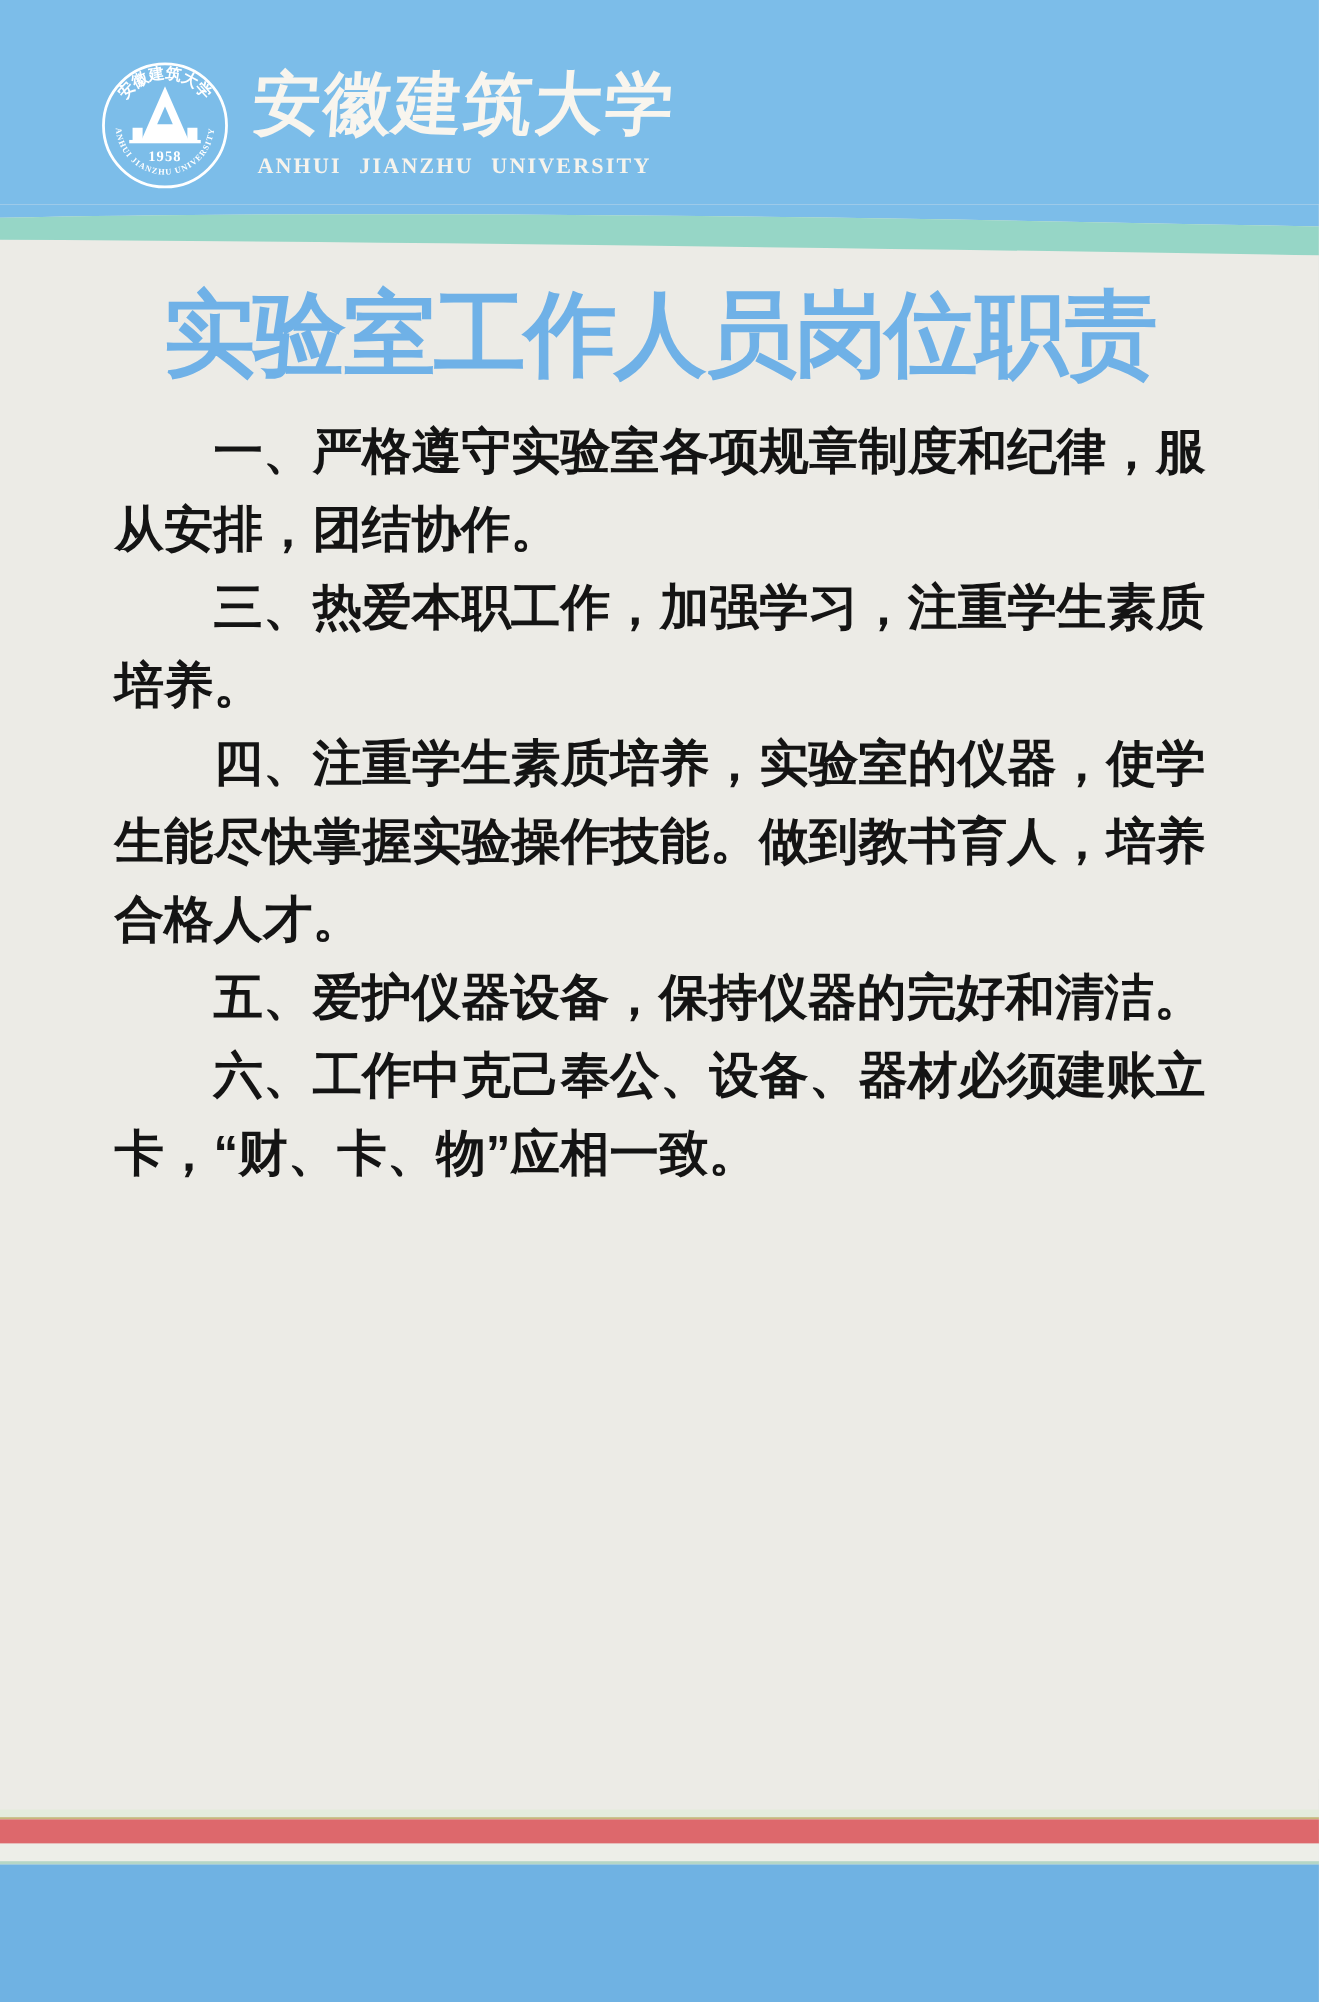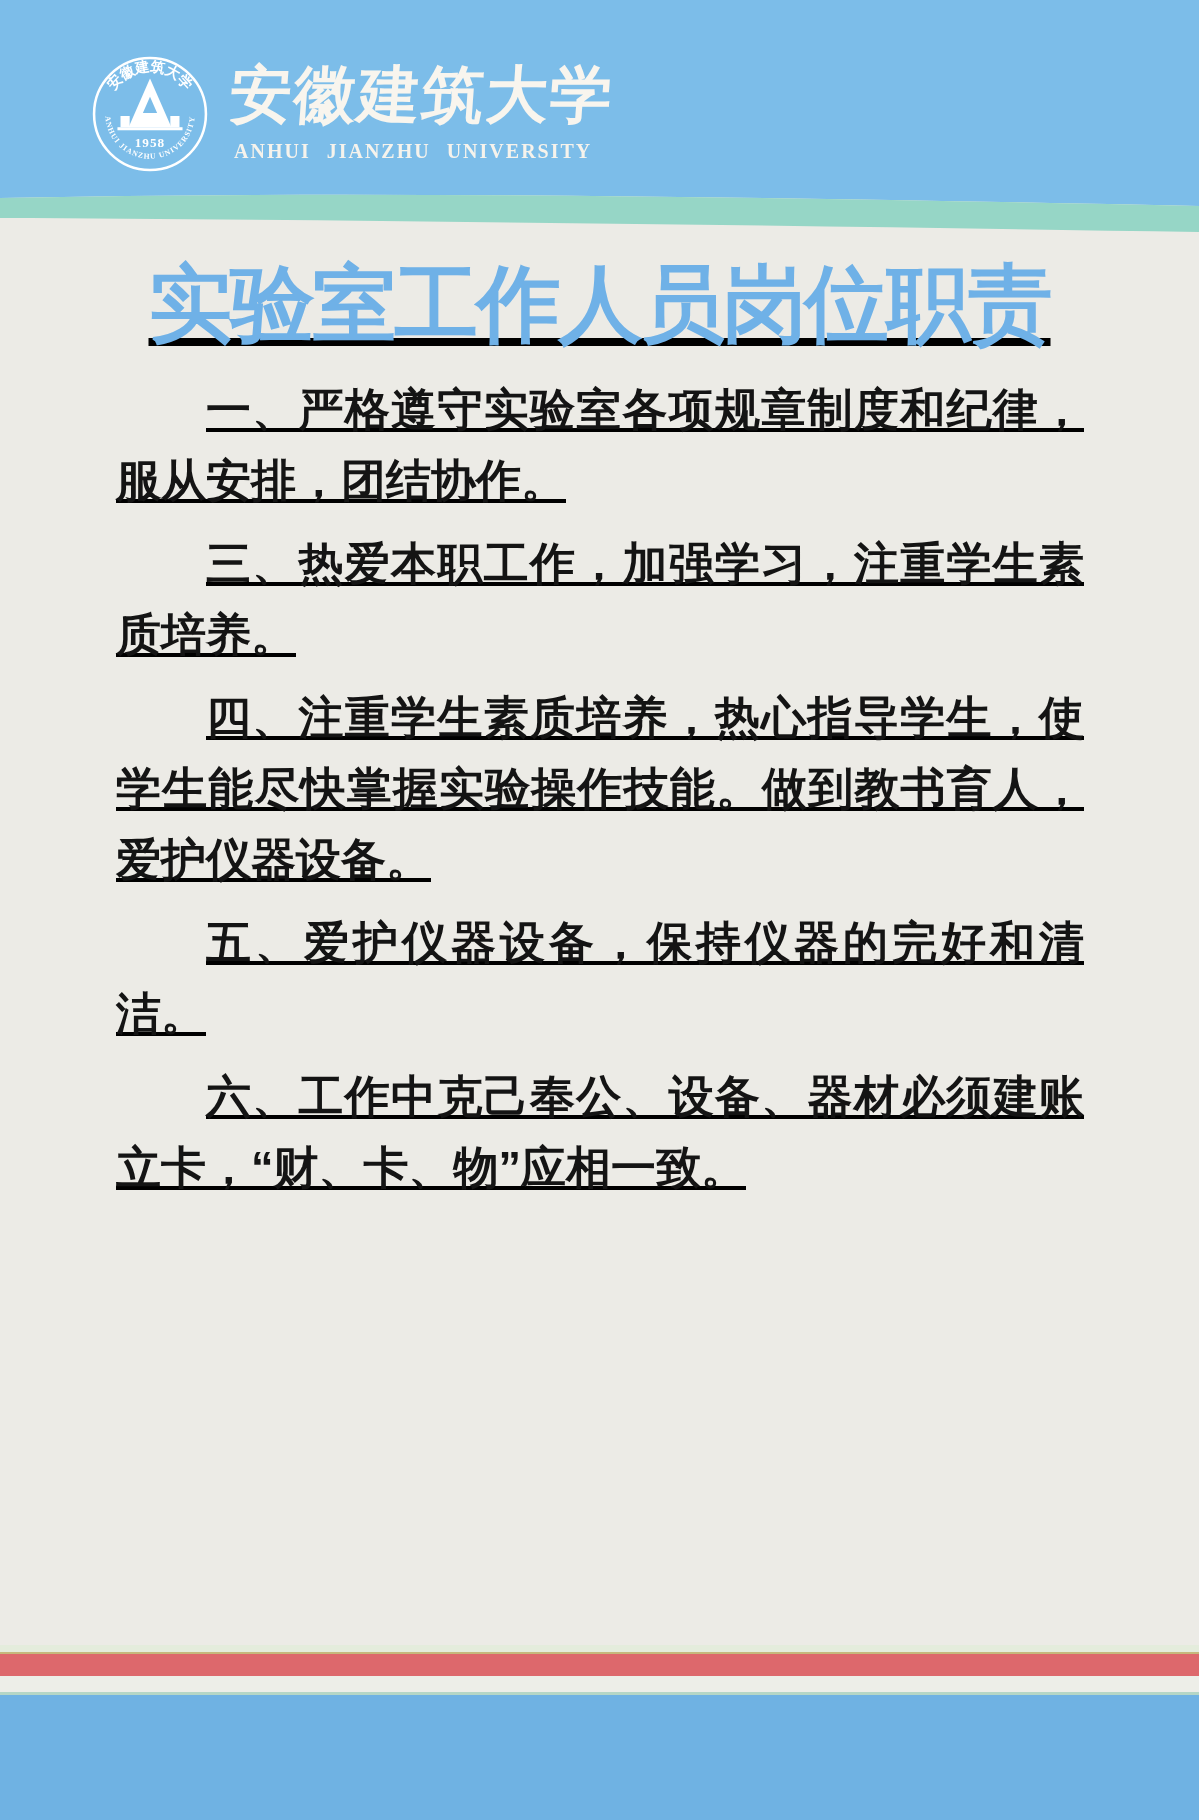--- a/index.html
+++ b/index.html
@@ -25,29 +25,29 @@
     white-space:nowrap;
   }
   .brand-en {
     position:absolute; left:234px; top:140px;
     font-family:"Liberation Serif", serif; font-weight:bold;
     font-size:20px; color:#f6f3ec; letter-spacing:2px; word-spacing:9px;
     white-space:nowrap;
   }
 
   
-  .main { position:absolute; top:238px; left:0; width:1199px;text-decoration:underline; }
+  .main { position:absolute; top:238px; left:0; width:1199px; }
   .page-title {
     margin:24px 0 28px 0; text-align:center;
     font-size:84px; line-height:84px; letter-spacing:-2px;
     font-weight:900; color:#6fb1e7; white-space:nowrap;
   }
   .rules { margin:0 103px 0 104px; }
   .rules p {
-    margin:12px; font-size:45px; line-height:71px; font-weight:bold;
+    margin:0; font-size:45px; line-height:71px; font-weight:bold;
     color:#141414; text-align:justify; text-indent:2em;
     line-break:strict;
   }
 
   
   .stripe { position:absolute; left:0; width:1199px; }
   .stripe-green    { top:1645px; height:7px;  background:#e4ecdc; }
   .stripe-olive    { top:1652px; height:2px;  background:#c6b87c; }
   .stripe-red      { top:1654px; height:22px; background:#dd686c; }
   .stripe-pale     { top:1676px; height:16px; background:#edeee8; }
@@ -86,21 +86,21 @@
   <svg class="wave-svg" width="1199" height="52" viewBox="0 0 1199 52">
     <path d="M0,0 H1199 V20 C820,12 380,4 0,12 Z" fill="#7cbde9"></path>
     <path d="M0,12 C380,4 820,12 1199,20 L1199,46 C820,40 380,34 0,32 Z" fill="#96d6c6"></path>
   </svg>
 
   <div class="main">
     <h1 class="page-title">实验室工作人员岗位职责</h1>
     <div class="rules">
       <p>一、严格遵守实验室各项规章制度和纪律，服从安排，团结协作。</p>
       <p>三、热爱本职工作，加强学习，注重学生素质培养。</p>
-      <p>四、注重学生素质培养，热心指导学生，使学生能尽快掌握实验操作技能。做到教书育人，爱护仪器设备。</p>
+      <p>四、注重学生素质培养，实验室的仪器，使学生能尽快掌握实验操作技能。做到教书育人，培养合格人才。</p>
       <p>五、爱护仪器设备，保持仪器的完好和清洁。</p>
       <p>六、工作中克己奉公、设备、器材必须建账立卡，“财、卡、物”应相一致。</p>
     </div>
   </div>
 
   <div class="stripe stripe-green"></div>
   <div class="stripe stripe-olive"></div>
   <div class="stripe stripe-red"></div>
   <div class="stripe stripe-pale"></div>
   <div class="stripe stripe-tealline"></div>

